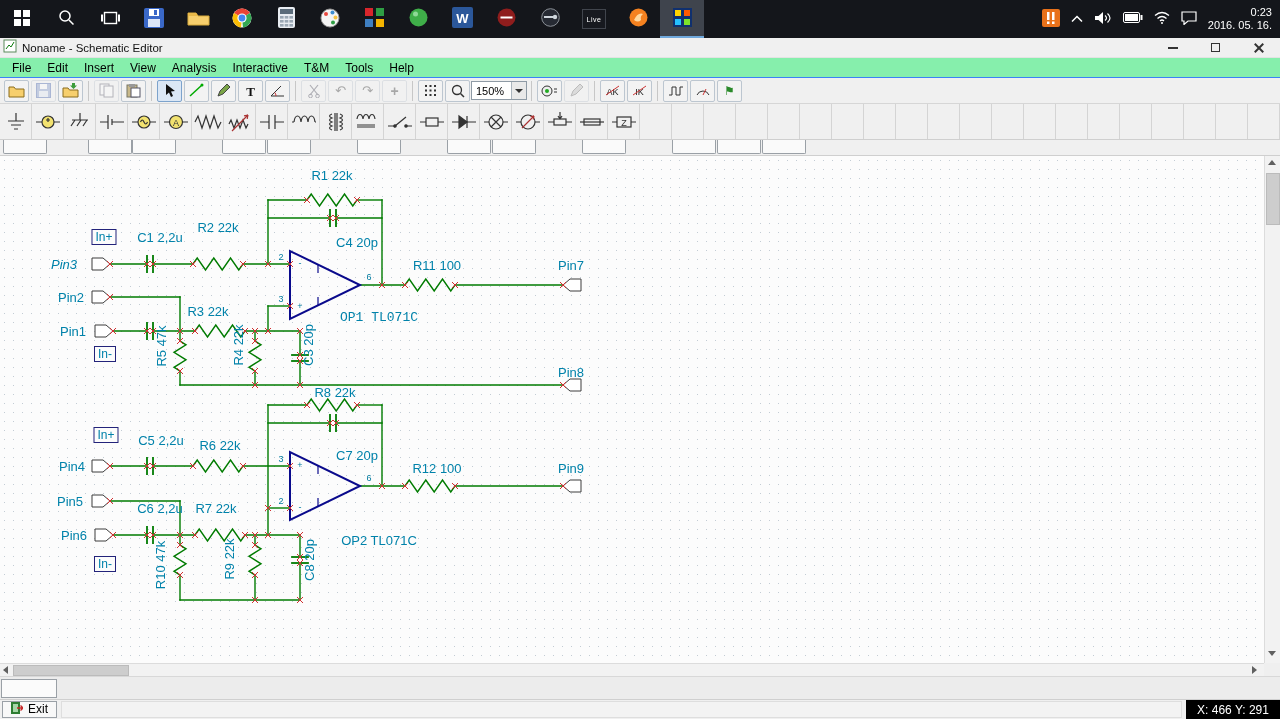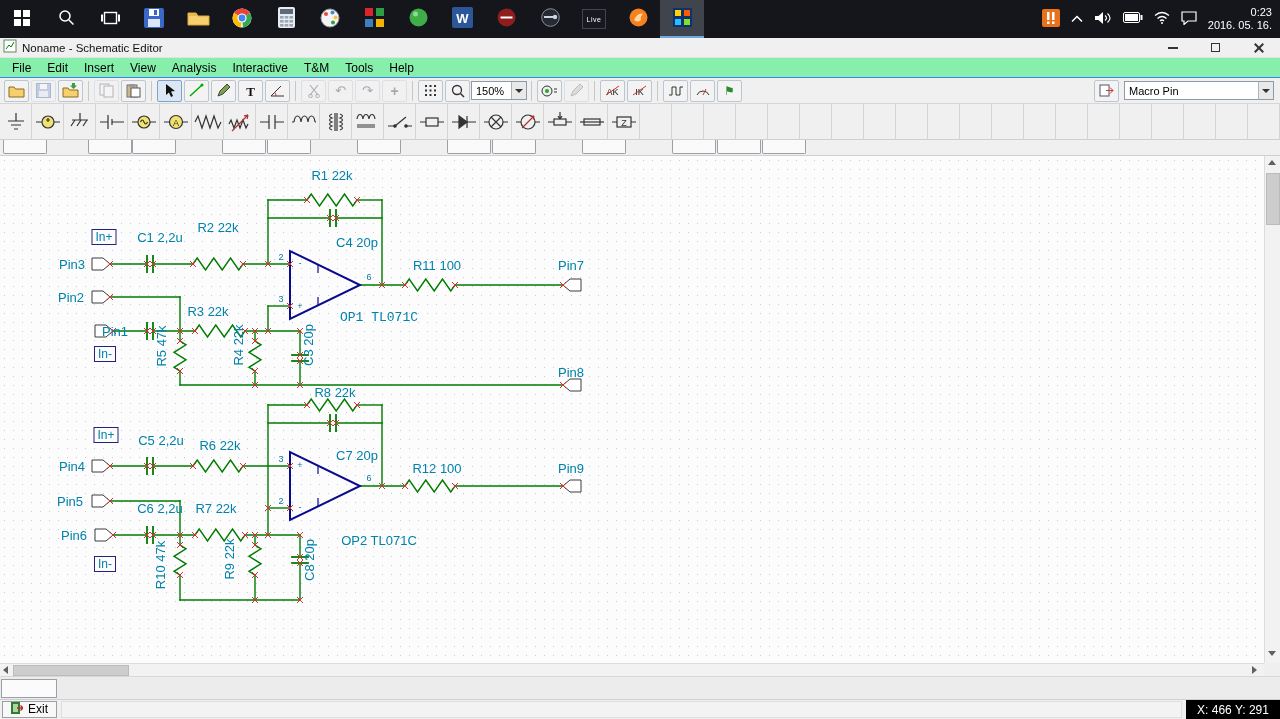--- a/index.html
+++ b/index.html
@@ -419,32 +419,20 @@
       <div class="tbtn">
         <svg width="16" height="12">
           <path d="M2,10 a6.5,6.5 0 0 1 12,0" fill="none" stroke="#333"></path>
           <line x1="8" y1="10" x2="11" y2="4" stroke="#c33"></line>
         </svg>
       </div>
       <div class="tbtn">
         <span style="font-size:12px;color:#2a8a2a">⚑</span>
       </div>
     </div>
-  <div class="macro-wrap">
-    <div class="tbtn">
-        <svg width="15" height="13">
-          <rect x="1" y="1" width="9" height="11" fill="#fff" stroke="#556"></rect>
-          <path d="M7,6.5 h7 M11,3.5 l3,3 -3,3" stroke="#c33" fill="none"></path>
-        </svg>
-      </div>
-    <div class="combo macro-combo">
-      <span>Macro Pin</span>
-      <span class="arr"></span>
-    </div>
-  </div>
 </div>
 
 <div class="toolbar2">
     <div class="cc-cell">
       <svg width="28" height="24" viewBox="0 0 28 24" fill="none" stroke="#333" stroke-width="1.2">
         <path d="M14,3 V11 M6,11 H22 M9,15 H19 M12,19 H16"></path>
       </svg>
     </div>
     <div class="cc-cell">
       <svg width="28" height="24" viewBox="0 0 28 24" fill="none" stroke="#333" stroke-width="1.2">
@@ -762,23 +750,23 @@
         <path d="M452,327 L458,333 M452,333 L458,327"></path>
         <path d="M560,327 L566,333 M560,333 L566,327"></path>
       </g>
     </svg>
   <div id="labels">
       <span class="lbl" style="left: 332px; top: 19px;">R1 22k</span>
       <div class="tagbox" style="left: 104px; top: 81px;">In+</div>
       <span class="lbl" style="left: 160px; top: 81px;">C1 2,2u</span>
       <span class="lbl" style="left: 218px; top: 71px;">R2 22k</span>
       <span class="lbl" style="left: 357px; top: 86px;">C4 20p</span>
-      <span class="lbl" style="left: 72px; top: 108px;">Pin3</span>
+      <span class="lbl" style="left: 64px; top: 108px; font-style: italic;">Pin3</span>
       <span class="lbl" style="left: 71px; top: 141px;">Pin2</span>
-      <span class="lbl" style="left: 73px; top: 175px; margin-left: 42px;">Pin1</span>
+      <span class="lbl" style="left: 73px; top: 175px;">Pin1</span>
       <div class="tagbox" style="left: 105px; top: 198px;">In-</div>
       <span class="lbl rot" style="left: 161px; top: 190px;">R5 47k</span>
       <span class="lbl" style="left: 208px; top: 155px;">R3 22k</span>
       <span class="lbl rot" style="left: 238px; top: 189px;">R4 22k</span>
       <span class="lbl rot" style="left: 308px; top: 189px;">C3 20p</span>
       <span class="lbl" style="left: 379px; top: 161px; font-family: Liberation Mono, monospace;">OP1 TL071C</span>
       <span class="lbl" style="left: 437px; top: 109px;">R11 100</span>
       <span class="lbl" style="left: 571px; top: 109px;">Pin7</span>
       <span class="lbl" style="left: 571px; top: 210px; margin-top: 6px;">Pin8</span>
       <span class="lbl" style="left: 335px; top: 236px;">R8 22k</span>

